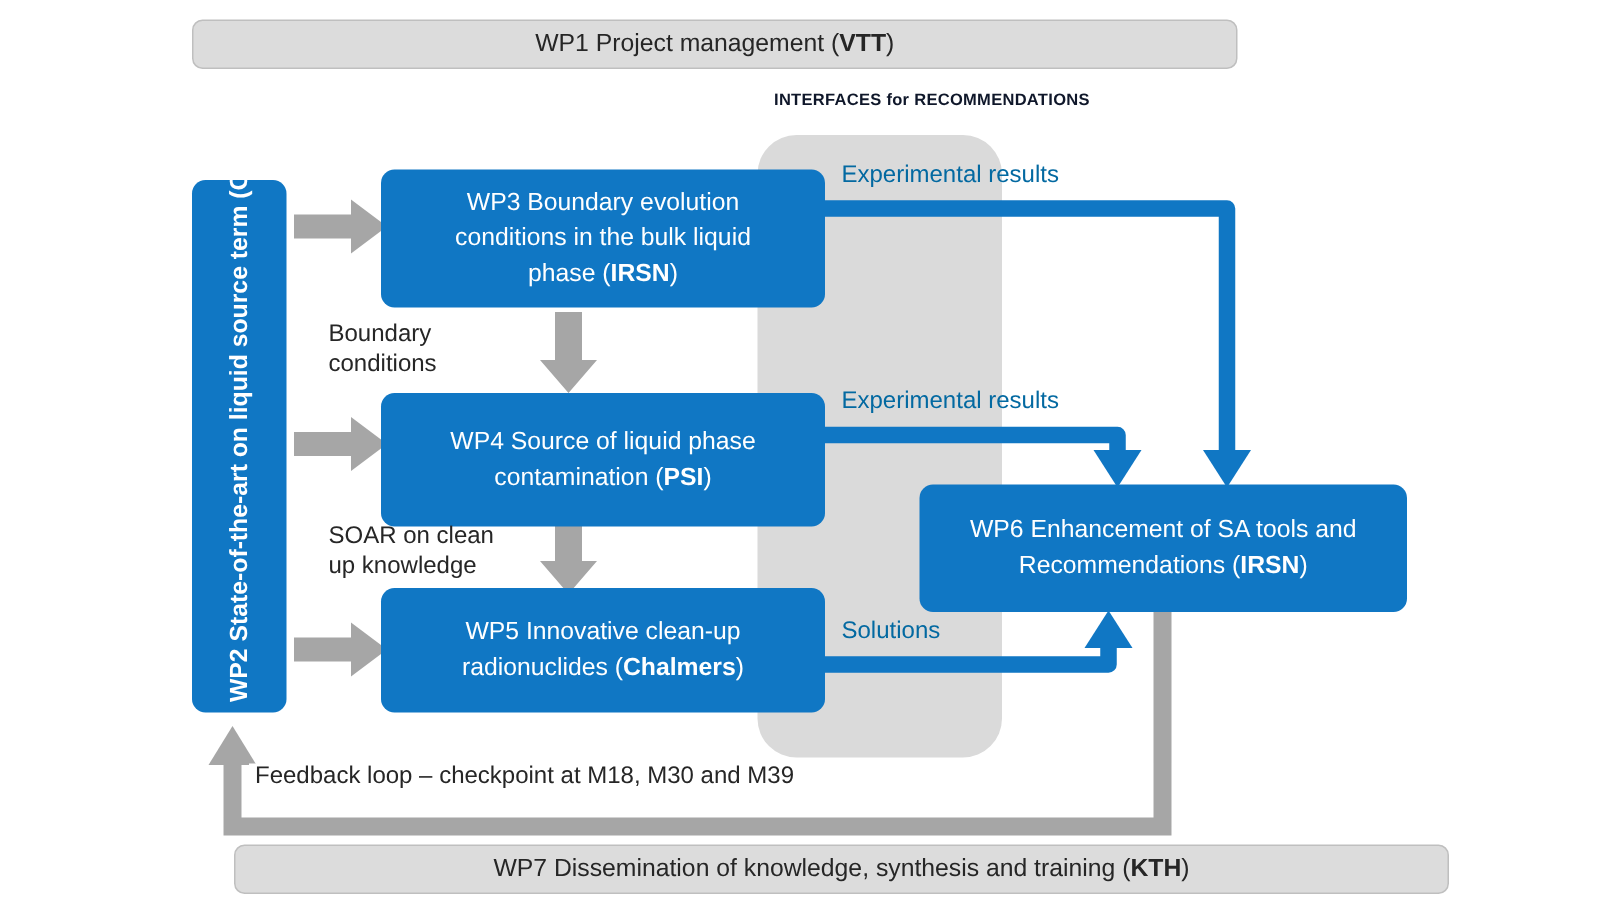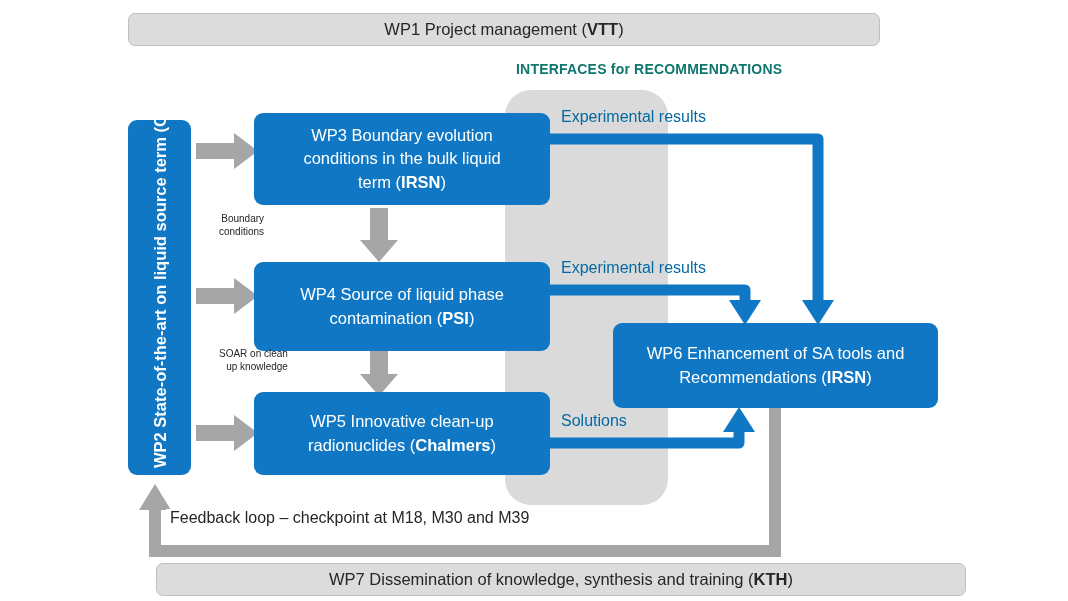--- a/index.html
+++ b/index.html
@@ -74,31 +74,30 @@
     width: 340px;
   }
   .ilabel {
     position: absolute;
     font-size: 16px;
     color: #0369a1;
     white-space: nowrap;
   }
   .slabel {
     position: absolute;
-    font-size: 10px;
+    font-size: 16px;
     color: #262626;
     line-height: 1.28;
     white-space: nowrap;
-    text-align: right;
   }
   .title-int {
     position: absolute;
-    font-size: 14px;
+    font-size: 11px;
     font-weight: bold;
-    color: #0f766e;
+    color: #0f172a;
     letter-spacing: 0.2px;
     white-space: nowrap;
   }
   .feedback-label {
     position: absolute;
     font-size: 16px;
     color: #262626;
     white-space: nowrap;
     background: #ffffff;
     padding: 0 4px;
@@ -108,21 +107,21 @@
     background: #dadada;
     border-radius: 26px;
   }
   b { font-weight: bold; }
 </style>
 </head>
 <body>
 
 <div id="canvas">
 
-  <div class="bar" style="left:128px; top:13px; width:752px; height:33px;">
+  <div class="bar" style="left:128px; top:13px; width:697px; height:33px;">
     <span>
       <span>WP1 Project management (</span><b>VTT</b><span>)</span>
     </span>
   </div>
 
   <div class="title-int" style="left:516px; top:61px;">INTERFACES for RECOMMENDATIONS</div>
 
   <div class="interfaces-panel" style="left:505px; top:90px; width:163px; height:415px;"></div>
 
   <svg class="svg-layer" viewBox="0 0 1068 601" xmlns="http://www.w3.org/2000/svg">
@@ -163,21 +162,21 @@
     <div class="vtext">
       <span class="t">WP2 State-of-the-art on liquid source</span>
       <span class="t">term (CIEMAT)</span>
     </div>
   </div>
 
   <div class="wpbox" style="left:254px; top:113px; width:296px; height:92px;">
     <span>
       <span class="t">WP3 Boundary evolution</span>
       <span class="t">conditions in the bulk liquid</span>
-      <span class="t"><span>term (</span><b>IRSN</b><span>)</span></span>
+      <span class="t"><span>phase (</span><b>IRSN</b><span>)</span></span>
     </span>
   </div>
 
   <div class="wpbox" style="left:254px; top:262px; width:296px; height:89px;">
     <span>
       <span class="t">WP4 Source of liquid phase</span>
       <span class="t"><span>contamination (</span><b>PSI</b><span>)</span></span>
     </span>
   </div>
 

